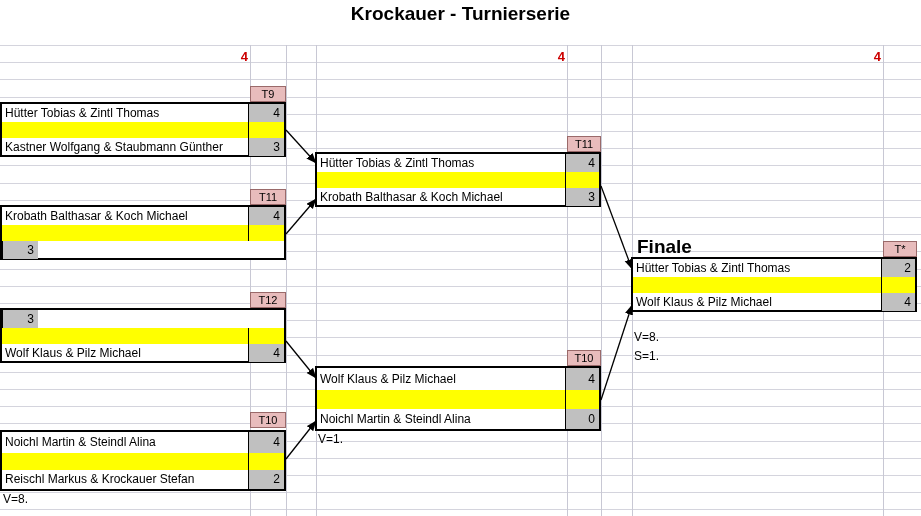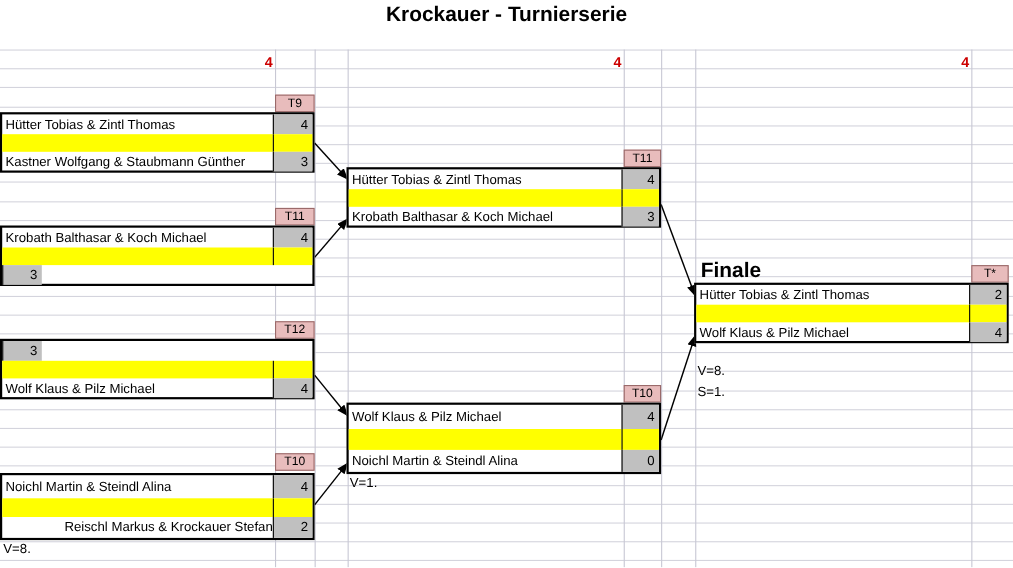--- a/index.html
+++ b/index.html
@@ -284,21 +284,21 @@
   <div class="match" style="left:0px; top:430px; width:286px; height:61px;">
     <div class="row player" style="height:21px;">
       <div class="cell-name" style="line-height:21px;">Noichl Martin &amp; Steindl Alina</div>
       <div class="cell-score" style="width:36px; line-height:21px;">4</div>
     </div>
     <div class="row mid" style="height:17px;">
       <div class="cell-name" style="line-height:17px;"></div>
       <div class="cell-score" style="width:36px; line-height:17px;"></div>
     </div>
     <div class="row player" style="height:19px;">
-      <div class="cell-name" style="line-height:19px;text-align:right;">Reischl Markus &amp; Krockauer Stefan</div>
+      <div class="cell-name" style="line-height:19px;">Reischl Markus &amp; Krockauer Stefan</div>
       <div class="cell-score" style="width:36px; line-height:19px;">2</div>
     </div>
   </div>
 
   <div class="note" style="left:3px; top:491px;">V=8.</div>
 
   <div class="tlabel" style="left:567px; top:136px; width:34px;">T11</div>
   <div class="match" style="left:315px; top:152px; width:286px; height:55px;">
     <div class="row player">
       <div class="cell-name">Hütter Tobias &amp; Zintl Thomas</div>

